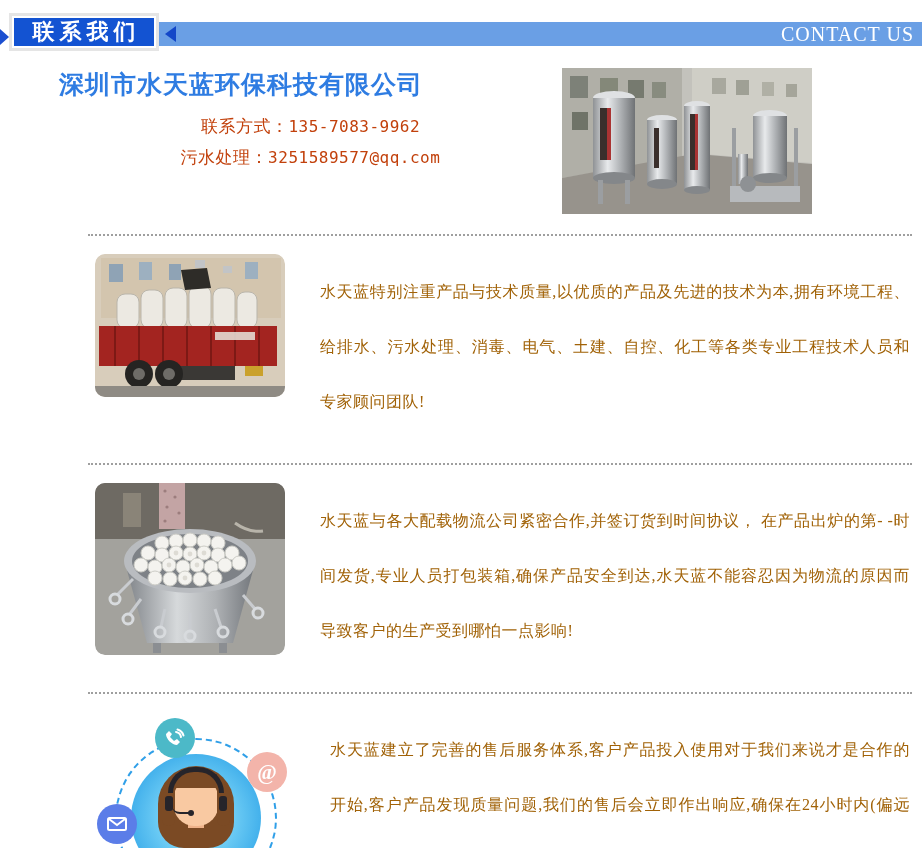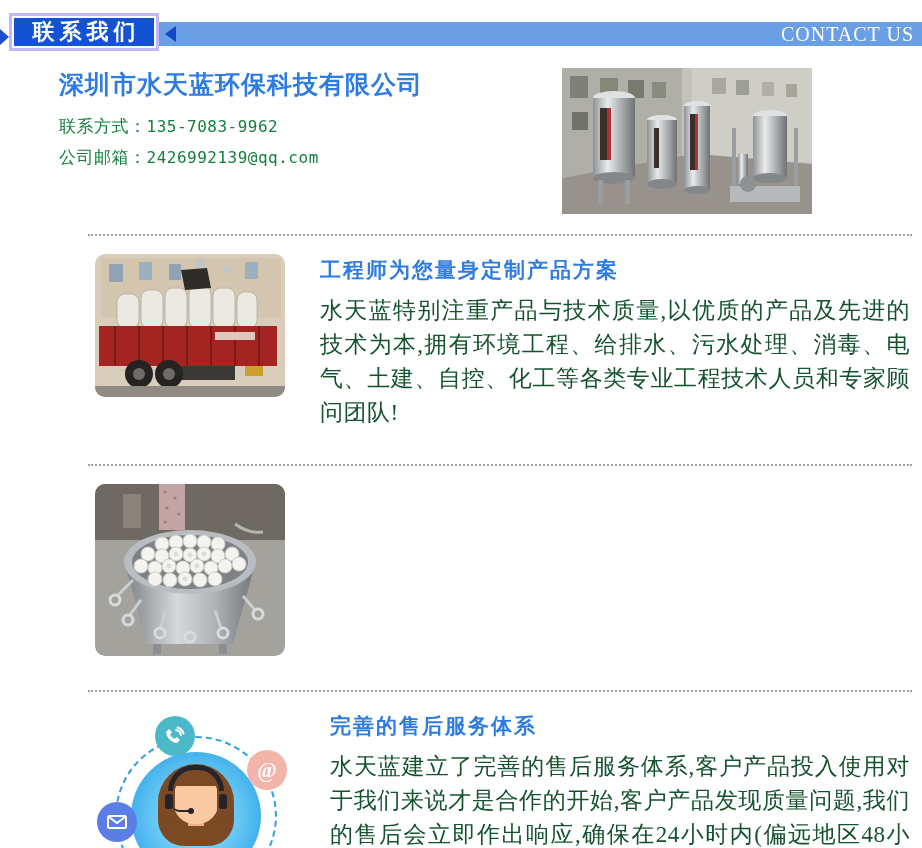--- a/index.html
+++ b/index.html
@@ -18,49 +18,49 @@
   }
   .left-flag {
     position:absolute; left:0; top:29px; width:0; height:0;
     border-left:9px solid #1b4fd0; border-top:8px solid transparent; border-bottom:8px solid transparent;
   }
   .bar-notch {
     position:absolute; left:165px; top:26px; width:0; height:0;
     border-right:11px solid #1347c8; border-top:8px solid transparent; border-bottom:8px solid transparent;
   }
   .title-box-outer {
-    position:absolute; left:9px; top:13px; background:#c4b5fd; padding:3px;
+    position:absolute; left:9px; top:13px; background:#e5e5e5; padding:3px;
   }
   .title-box-inner {
     border:2px solid #fff; background:#1353d2; width:144px; height:32px;
     display:flex; align-items:center; justify-content:center;
   }
   .title-box-inner span {
     color:#fff; font-size:22px; font-weight:bold; letter-spacing:5px; padding-left:5px;
   }
 
   
   .company { display:flex; padding:10px 110px 0 59px; }
   .company-info { flex:1; }
   .company-name { font-size:25px; font-weight:bold; color:#2e7ce2; margin-bottom:10px; letter-spacing:1px; }
-  .contact-line { font-size:17px; line-height:31px; color:#15803d; letter-spacing:0.5px; }
+  .contact-line { font-size:17px; line-height:31px; color:#c2410c; letter-spacing:0.5px;text-align:center; }
   .contact-line .val { font-family:"DejaVu Sans Mono", monospace; font-size:16px; }
   .company-photo { width:250px; height:146px; flex:0 0 250px; }
   .company-photo svg { display:block; }
 
   
   .divider { border-top:2px dotted #9f9f9f; margin:20px 10px 0 88px; height:0; }
 
   
   .section { display:flex; gap:35px; padding:18px 12px 14px 95px; }
   .section-media { flex:0 0 190px; }
   .rounded-photo { border-radius:10px; overflow:hidden; display:block; }
   .section-text { flex:1; max-width:592px; }
   .section-title { font-size:21px; font-weight:bold; color:#2e7ce2; letter-spacing:2px; margin-top:2px; }
-  .section-body { margin-top:10px; font-size:23px; line-height:34px; letter-spacing:0.5px; color:#14532d; text-align:justify; }
+  .section-body { margin-top:10px; font-size:16px; line-height:55px; letter-spacing:0.5px; color:#a16207; text-align:justify; }
 
   
   .cs-illustration { position:relative; width:200px; height:202px; flex:0 0 200px; }
   .dashed-ring { position:absolute; left:20px; top:26px; width:162px; height:160px;
     border:2px dashed #2f9fe8; border-radius:50%; }
   .blue-disc { position:absolute; left:36px; top:42px; width:130px; height:128px; border-radius:50%;
     background:radial-gradient(circle, #a5e2fb 0%, #6fcdf5 40%, #45b2ec 70%, #5ac4f3 100%); }
   .satellite { position:absolute; width:40px; height:40px; border-radius:50%;
     display:flex; align-items:center; justify-content:center; color:#fff; }
   .sat-phone   { left:60px;  top:6px;   background:#4cb9c8; }
@@ -100,21 +100,21 @@
   <div class="contact-us">CONTACT US</div>
 </div>
 
 <div class="company">
   <div class="company-info">
     <div class="company-name">深圳市水天蓝环保科技有限公司</div>
     <div class="contact-line">
       <span>联系方式：</span><span class="val">135-7083-9962</span>
     </div>
     <div class="contact-line">
-      <span>公司邮箱：</span><span class="val">2426992139@qq.com</span>
+      <span>污水处理：</span><span class="val">3251589577@qq.com</span>
     </div>
   </div>
   <div class="company-photo">
     <svg width="250" height="146" viewBox="0 0 250 146">
       <defs>
         <linearGradient id="steel" x1="0" y1="0" x2="1" y2="0">
           <stop offset="0" stop-color="#8f9295"></stop>
             <stop offset="0.35" stop-color="#e8eaec"></stop>
           <stop offset="0.6" stop-color="#b9bcbf"></stop>
             <stop offset="1" stop-color="#6f7275"></stop>
@@ -204,21 +204,20 @@
       <rect x="80" y="112" width="60" height="14" fill="#3a3835"></rect>
       <rect x="150" y="112" width="18" height="10" fill="#caa12c"></rect>
       <circle cx="44" cy="120" r="14" fill="#252422"></circle>
         <circle cx="44" cy="120" r="6" fill="#6e6c68"></circle>
       <circle cx="74" cy="120" r="14" fill="#252422"></circle>
         <circle cx="74" cy="120" r="6" fill="#6e6c68"></circle>
       <rect x="0" y="132" width="190" height="11" fill="#8f8b84"></rect>
     </svg>
   </div>
   <div class="section-text">
-    <div class="section-title">工程师为您量身定制产品方案</div>
     <div class="section-body">水天蓝特别注重产品与技术质量,以优质的产品及先进的技术为本,拥有环境工程、给排水、污水处理、消毒、电气、土建、自控、化工等各类专业工程技术人员和专家顾问团队!</div>
   </div>
 </div>
 
 <div class="divider"></div>
 
 <div class="section">
   <div class="section-media">
     <svg class="rounded-photo" width="190" height="172" viewBox="0 0 190 172">
       <defs>
@@ -296,20 +295,21 @@
           <circle cx="65" cy="149" r="5"></circle>
         <circle cx="95" cy="153" r="5"></circle>
           <circle cx="128" cy="149" r="5"></circle>
           <circle cx="163" cy="130" r="5"></circle>
       </g>
       <rect x="58" y="160" width="8" height="10" fill="#8b8e92"></rect>
         <rect x="124" y="160" width="8" height="10" fill="#8b8e92"></rect>
     </svg>
   </div>
   <div class="section-text">
+    <div class="section-body">水天蓝与各大配载物流公司紧密合作,并签订货到时间协议， 在产品出炉的第- -时间发货,专业人员打包装箱,确保产品安全到达,水天蓝不能容忍因为物流的原因而导致客户的生产受到哪怕一点影响!</div>
   </div>
 </div>
 
 <div class="divider"></div>
 
 <div class="section">
   <div class="cs-illustration section-media">
     <div class="dashed-ring"></div>
     <div class="blue-disc"></div>
 
@@ -340,16 +340,15 @@
     </div>
     <div class="satellite sat-mail">
       <svg width="22" height="22" viewBox="0 0 22 22">
         <rect x="2" y="5" width="18" height="12" rx="1.5" fill="none" stroke="#fff" stroke-width="2"></rect>
         <polyline points="3,6 11,12 19,6" fill="none" stroke="#fff" stroke-width="2"></polyline>
       </svg>
     </div>
 
   </div>
   <div class="section-text">
-    <div class="section-title">完善的售后服务体系</div>
     <div class="section-body">水天蓝建立了完善的售后服务体系,客户产品投入使用对于我们来说才是合作的开始,客户产品发现质量问题,我们的售后会立即作出响应,确保在24小时内(偏远地区48小时)到达产品现场解决问题。</div>
   </div>
 </div>
 
 </body></html>

